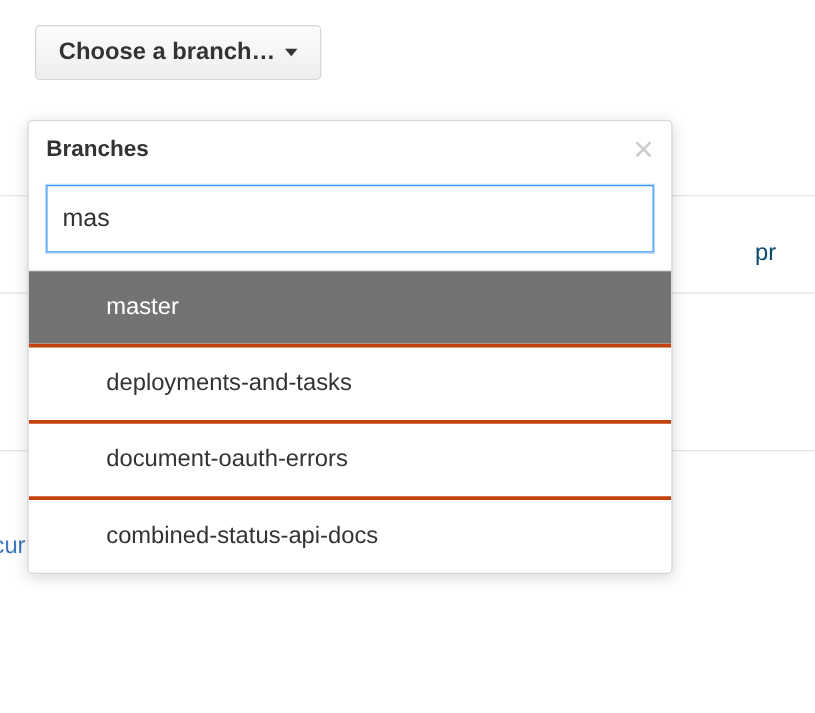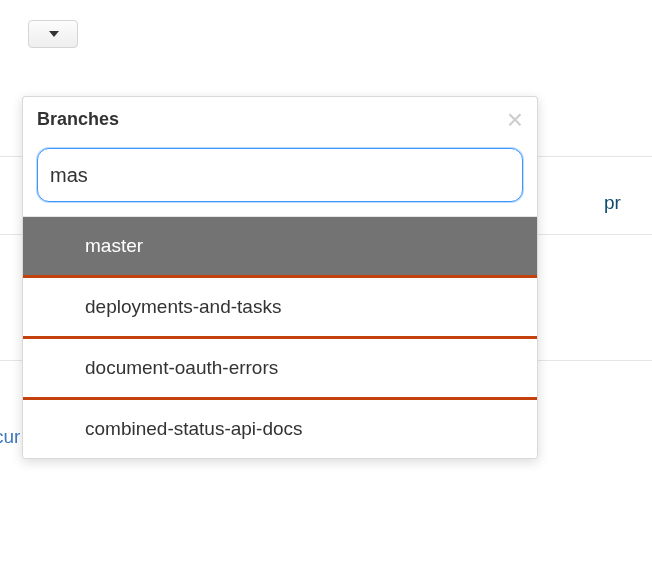--- a/index.html
+++ b/index.html
@@ -65,21 +65,21 @@
       padding: 10px 14px 14px 14px;
       border-bottom: 1px solid #e5e5e5;
     }
     .filter-input {
       width: 100%;
       height: 54px;
       padding: 8px 12px;
       font-size: 20px;
       color: #333;
       border: 1px solid #3b99fc;
-      border-radius: 12px;
+      border-radius: 0;
       outline: none;
       box-shadow: 0 0 0 1px rgba(59,153,252,0.35);
     }
     .branch-list { list-style: none; }
     .branch-item {
       padding: 18px 14px 18px 62px;
       font-size: 19px;
       color: #333;
       border-top: 3px solid #c2410c;
       cursor: pointer;
@@ -119,20 +119,21 @@
 
 
 
 <div class="bg-line l1"></div>
 <div class="bg-line l2"></div>
 <div class="bg-line l3"></div>
 <span class="bg-text right">pr</span>
 <span class="bg-link">cur</span>
 
 <button class="dropdown-trigger">
+  <span>Choose a branch…</span>
   <span class="caret"></span>
 </button>
 
 <div class="popover">
   <div class="popover-header">
     <span class="popover-title">Branches</span>
     <span class="close-btn">×</span>
   </div>
   <div class="filter-section">
     <input class="filter-input" type="text" value="mas" style="">

